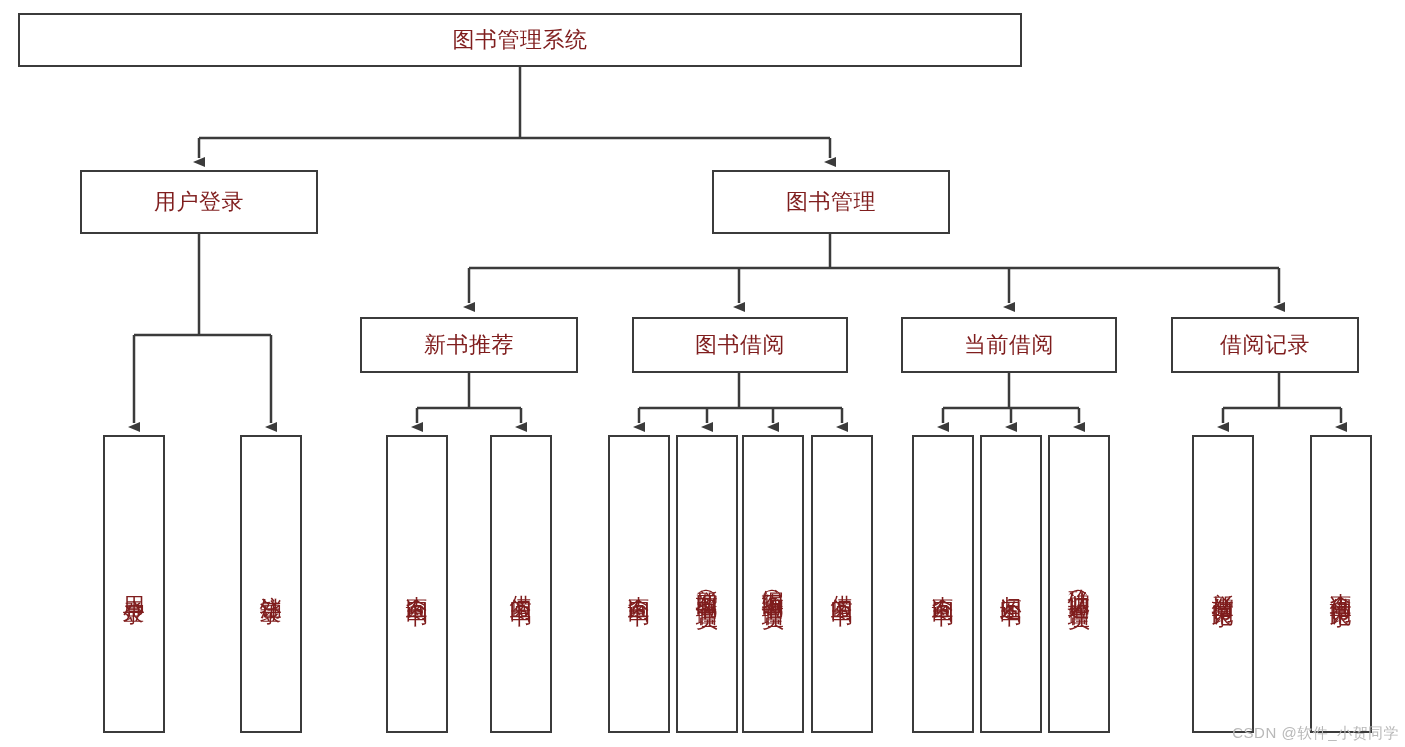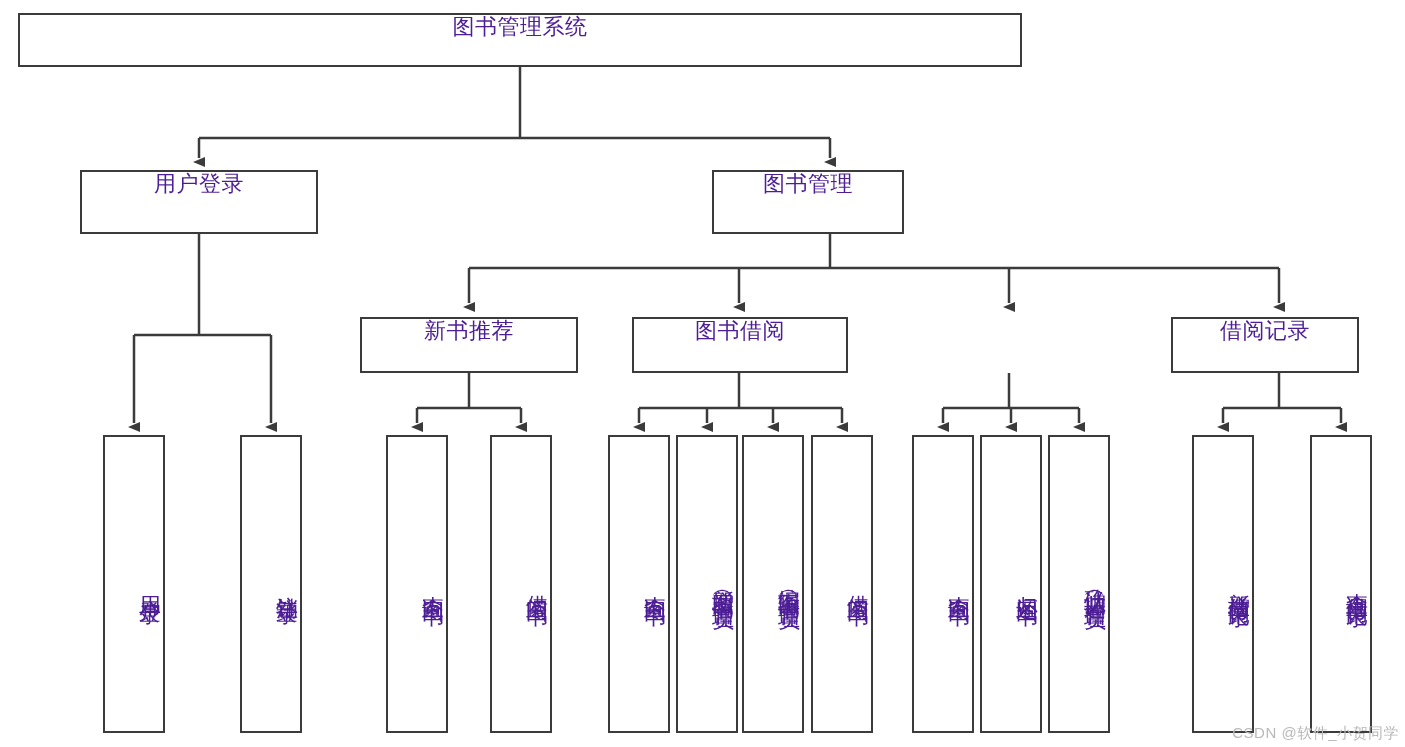--- a/index.html
+++ b/index.html
@@ -23,22 +23,23 @@
     top: 0;
     width: 1405px;
     height: 747px;
   }
   .node {
     position: absolute;
     box-sizing: border-box;
     background: #ffffff;
     border: 2px solid #3b3b3b;
     display: flex;
+    align-items: center;
     justify-content: center;
-    color: #4c1d95;
+    color: #7f1d1d;
   }
   .node.horiz {
     font-size: 22px;
     letter-spacing: 0.5px;
     line-height: 1.1;
   }
   .node.vert {
     writing-mode: vertical-rl;
     text-orientation: upright;
     font-size: 22px;
@@ -116,29 +117,32 @@
     </g>
   </svg>
 
   <div class="node horiz" style="left:18px; top:13px; width:1004px; height:54px;">
     <span>图书管理系统</span>
   </div>
 
   <div class="node horiz" style="left:80px; top:170px; width:238px; height:64px;">
     <span>用户登录</span>
   </div>
-  <div class="node horiz" style="left:712px; top:170px; width:192px; height:64px;">
+  <div class="node horiz" style="left:712px; top:170px; width:238px; height:64px;">
     <span>图书管理</span>
   </div>
 
   <div class="node horiz" style="left:360px; top:317px; width:218px; height:56px;">
     <span>新书推荐</span>
   </div>
   <div class="node horiz" style="left:632px; top:317px; width:216px; height:56px;">
     <span>图书借阅</span>
+  </div>
+  <div class="node horiz" style="left:901px; top:317px; width:216px; height:56px;">
+    <span>当前借阅</span>
   </div>
   <div class="node horiz" style="left:1171px; top:317px; width:188px; height:56px;">
     <span>借阅记录</span>
   </div>
 
   <div class="node vert" style="left:103px; top:435px; width:62px; height:298px;">
     <span class="vlabel">用户登录</span>
   </div>
   <div class="node vert" style="left:240px; top:435px; width:62px; height:298px;">
     <span class="vlabel">注销登录</span>

